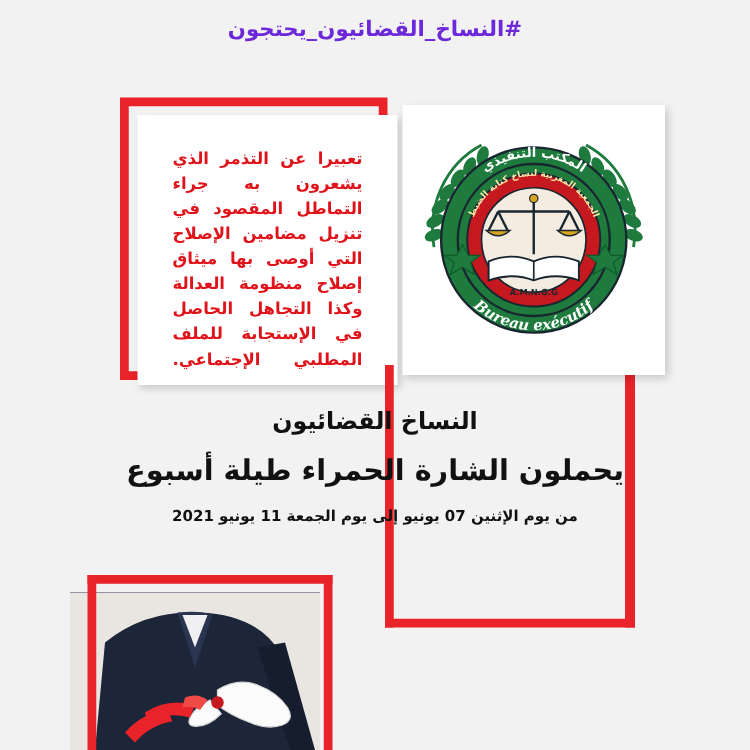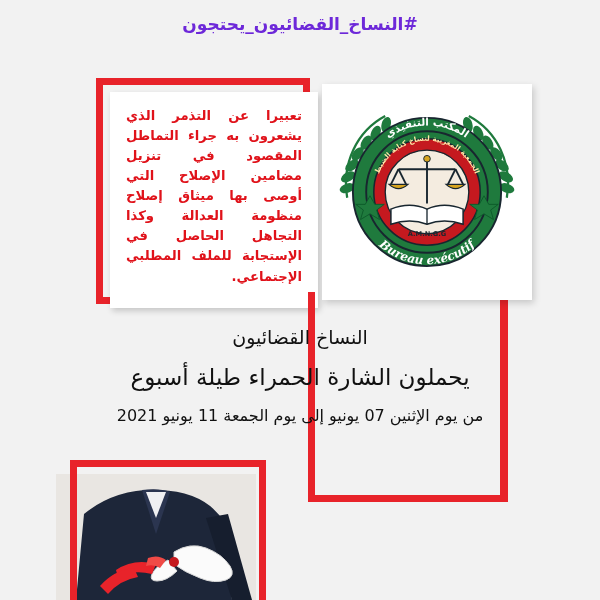--- a/index.html
+++ b/index.html
@@ -49,21 +49,21 @@
     left: 110px;
     top: 92px;
     width: 208px;
     height: 216px;
     background: #ffffff;
     box-shadow: 2px 3px 6px rgba(0,0,0,0.18);
     padding: 10px 12px;
     box-sizing: border-box;
   }
   .text-card p {
-    margin: 4px;
+    margin: 16px;
     color: #e0121a;
     font-weight: bold;
     font-size: 13.2px;
     line-height: 1.52;
     text-align: justify;
     text-align-last: justify;
     direction: rtl;
   }
 
   
@@ -110,26 +110,26 @@
   .body-text {
     position: absolute;
     left: 0;
     top: 326px;
     width: 100%;
     text-align: center;
     direction: rtl;
     color: #111111;
   }
   .body-text .line {
-    font-weight: normal;
+    font-weight: bold;
     margin-bottom: 16px;
   }
   .line1 { font-size: 19px; }
   .line2 { font-size: 23px; }
-  .line3 { font-size: 16px; }
+  .line3 { font-size: 12px; }
 
   
   .photo-frame {
     position: absolute;
     left: 70px;
     top: 460px;
     width: 196px;
     height: 146px;
     border: 7px solid #e8232a;
     border-bottom: none;

